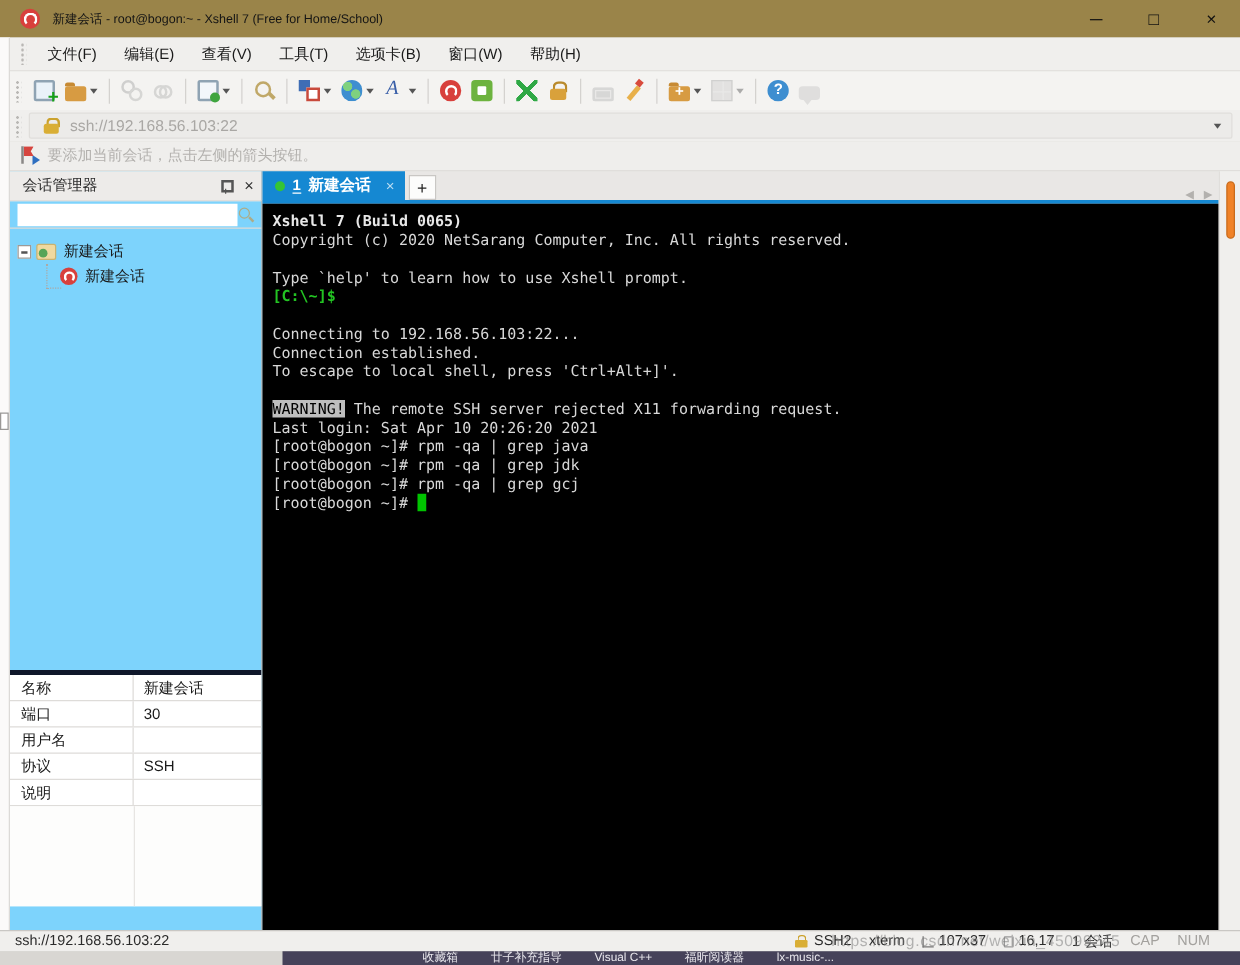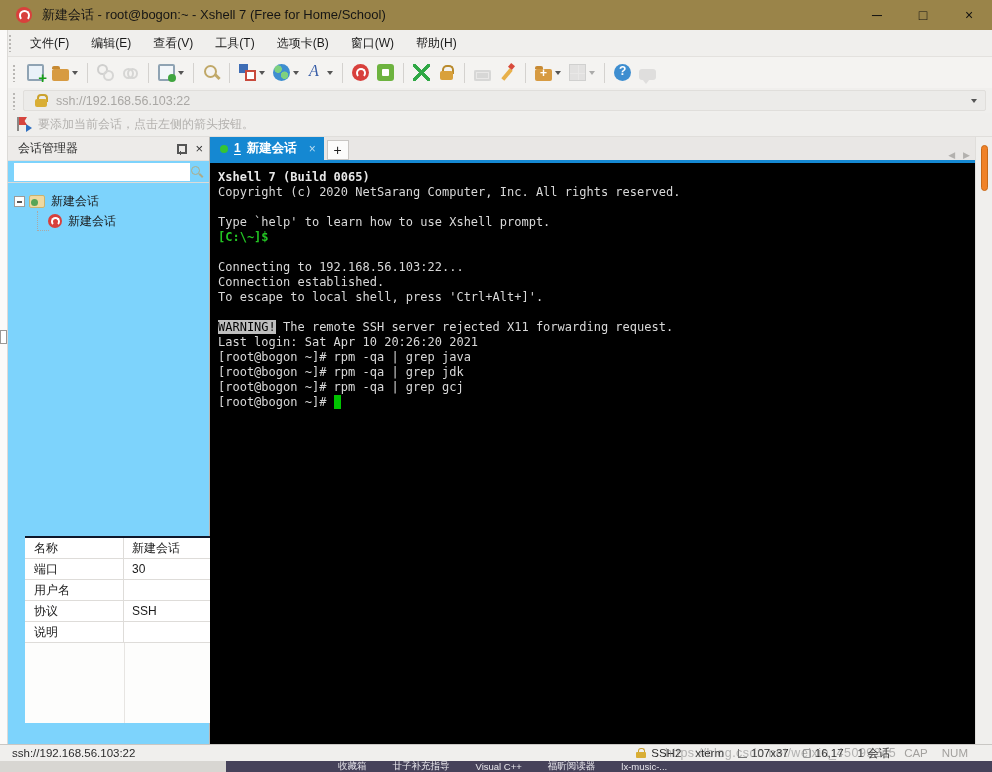--- a/index.html
+++ b/index.html
@@ -3,26 +3,26 @@
 <meta charset="utf-8">
 <style>
   * { margin:0; padding:0; box-sizing:border-box; }
   html,body { width:992px; height:772px; overflow:hidden; }
   body { font-family:"Liberation Sans", sans-serif; position:relative; background:#D8D6D2; font-size:12px; }
 
   
   .titlebar { position:absolute; left:0; top:0; width:992px; height:30px; background:#9A8449; display:flex; align-items:center; }
   .app-icon { width:16px; height:16px; border-radius:50%; background:#D8403C; position:relative; margin:0 10px 0 16px; flex:0 0 auto; }
   .app-icon::after { content:""; position:absolute; left:3px; top:3px; width:7px; height:7px; border:2px solid #fff; border-bottom-color:transparent; border-radius:50%; }
-  .title-text { color:#151515; font-size:13px; }
+  .title-text { color:#151515; font-size:10px; }
   .win-controls { margin-left:auto; display:flex; height:100%; }
   .win-btn { width:46px; height:100%; display:flex; align-items:center; justify-content:center; color:#111; font-size:14px; cursor:default; }
 
   
-  .menubar { position:absolute; left:0; top:30px; width:992px; height:27px; background:#F0EFED; border-bottom:1px solid #E3E1DE; display:flex; align-items:center; padding-left:4px; }
+  .menubar { position:absolute; left:0; top:30px; width:992px; height:27px; background:#F0EFED; border-bottom:1px solid #E3E1DE; display:flex; align-items:center; padding-left:12px; }
   .grip { width:5px; height:18px; margin:0 6px 0 4px; background-image:radial-gradient(circle, #B9B7B4 1px, transparent 1.2px); background-size:4px 4px; }
   .menu-item { padding:4px 11px; color:#1A1A1A; font-size:12px; }
 
   
   .toolbar { position:absolute; left:0; top:57px; width:992px; height:31px; background:#F4F3F1; display:flex; align-items:center; padding-left:8px; }
   .tb-sep { width:1px; height:20px; background:#D4D2CF; margin:0 5px; }
   .tb-btn { height:26px; padding:0 4px; display:flex; align-items:center; gap:3px; }
   .tb-btn.disabled { opacity:.45; filter:grayscale(1); }
   .caret { width:0; height:0; border-left:3.5px solid transparent; border-right:3.5px solid transparent; border-top:4px solid #555; }
   .tb-ic { width:17px; height:17px; position:relative; display:inline-block; }
@@ -100,21 +100,21 @@
   .tree-row.child { padding-left:40px; }
   .expand-box { width:11px; height:11px; border:1px solid #9C9A98; background:#fff; position:relative; margin-right:4px; flex:0 0 auto; }
   .expand-box::after { content:""; position:absolute; left:2px; top:4.5px; width:5px; height:1.5px; background:#555; }
   .tree-connector { position:absolute; left:29px; top:28px; width:12px; height:20px; border-left:1px dotted #ABA9A6; border-bottom:1px dotted #ABA9A6; }
   .folder-sessions-icon { width:16px; height:13px; background:#EFD9A0; border:1px solid #C9B370; border-radius:2px; position:relative; margin-right:6px; flex:0 0 auto; }
   .folder-sessions-icon::after { content:""; position:absolute; left:1px; bottom:1px; width:7px; height:7px; background:#57A557; border-radius:50%; }
   .session-swirl-icon { width:14px; height:14px; margin-right:6px; flex:0 0 auto; position:relative; display:inline-block; }
   .session-swirl-icon::after { left:3px; top:3px; width:5px; height:5px; }
 
   
-  .props { position:absolute; left:17px; top:399px; width:201px; border-top:2px solid #0f172a; background:#fff; }
+  .props { position:absolute; left:0; top:399px; width:201px; border-top:4px solid #0f172a; background:#fff; }
   .prop-row { display:flex; height:21px; border-bottom:1px solid #DEDCD9; align-items:center; }
   .prop-label { width:99px; padding-left:9px; color:#1A1A1A; border-right:1px solid #DEDCD9; height:100%; display:flex; align-items:center; }
   .prop-value { flex:1; padding-left:8px; color:#1A1A1A; height:100%; display:flex; align-items:center; }
   .props-filler { height:80px; border-right:none; position:relative; background:#FDFDFC; }
   .props-filler::before { content:""; position:absolute; left:99px; top:0; bottom:0; width:1px; background:#E7E5E2; }
 
   
   .tabbar { position:absolute; left:210px; top:137px; width:782px; height:23px; background:#E9E7E5; display:flex; align-items:flex-end; }
   .tab { height:23px; background:#1588D2; color:#fff; display:flex; align-items:center; padding:0 8px 0 10px; gap:6px; }
   .tab-dot { width:8px; height:8px; border-radius:50%; background:#35C435; }

